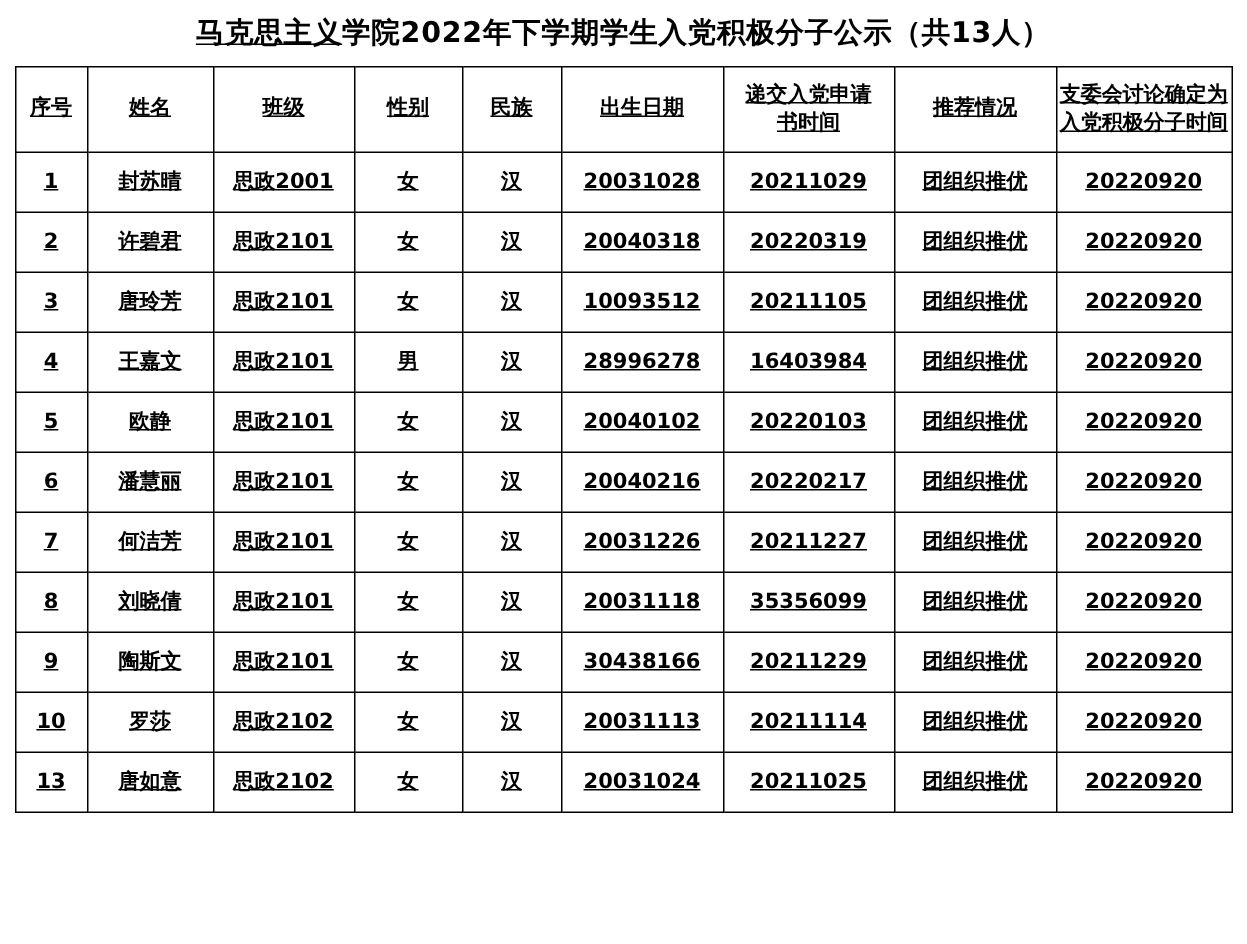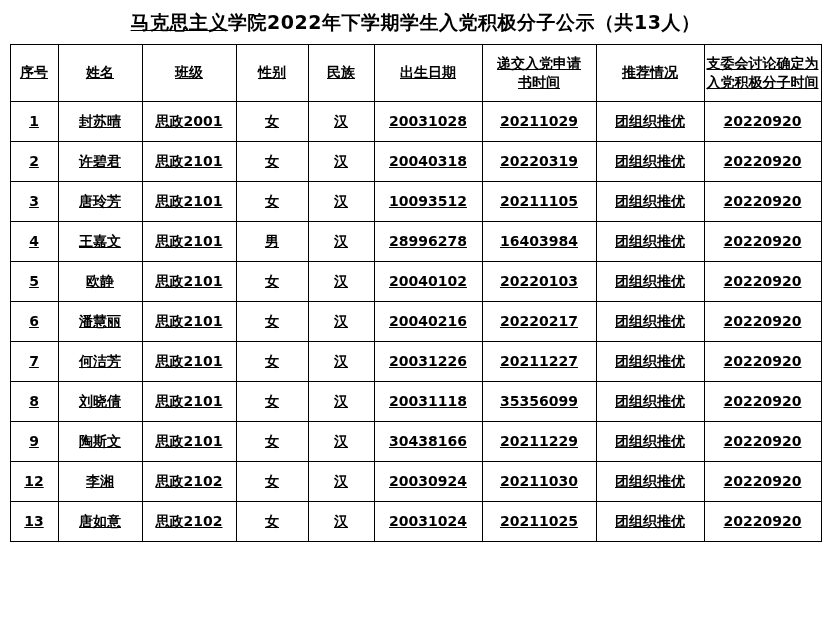--- a/index.html
+++ b/index.html
@@ -210,27 +210,27 @@
           <td>陶斯文</td>
           <td>思政2101</td>
           <td>女</td>
           <td>汉</td>
           <td class="mono-num">30438166</td>
           <td class="mono-num">20211229</td>
           <td>团组织推优</td>
           <td class="mono-num">20220920</td>
         </tr>
         <tr>
-          <td class="mono-num">12</td>
-          <td>李湘</td>
+          <td class="mono-num">10</td>
+          <td>罗莎</td>
           <td>思政2102</td>
           <td>女</td>
           <td>汉</td>
-          <td class="mono-num">20030924</td>
-          <td class="mono-num">20211030</td>
+          <td class="mono-num">20031113</td>
+          <td class="mono-num">20211114</td>
           <td>团组织推优</td>
           <td class="mono-num">20220920</td>
         </tr>
         <tr>
           <td class="mono-num">13</td>
           <td>唐如意</td>
           <td>思政2102</td>
           <td>女</td>
           <td>汉</td>
           <td class="mono-num">20031024</td>

